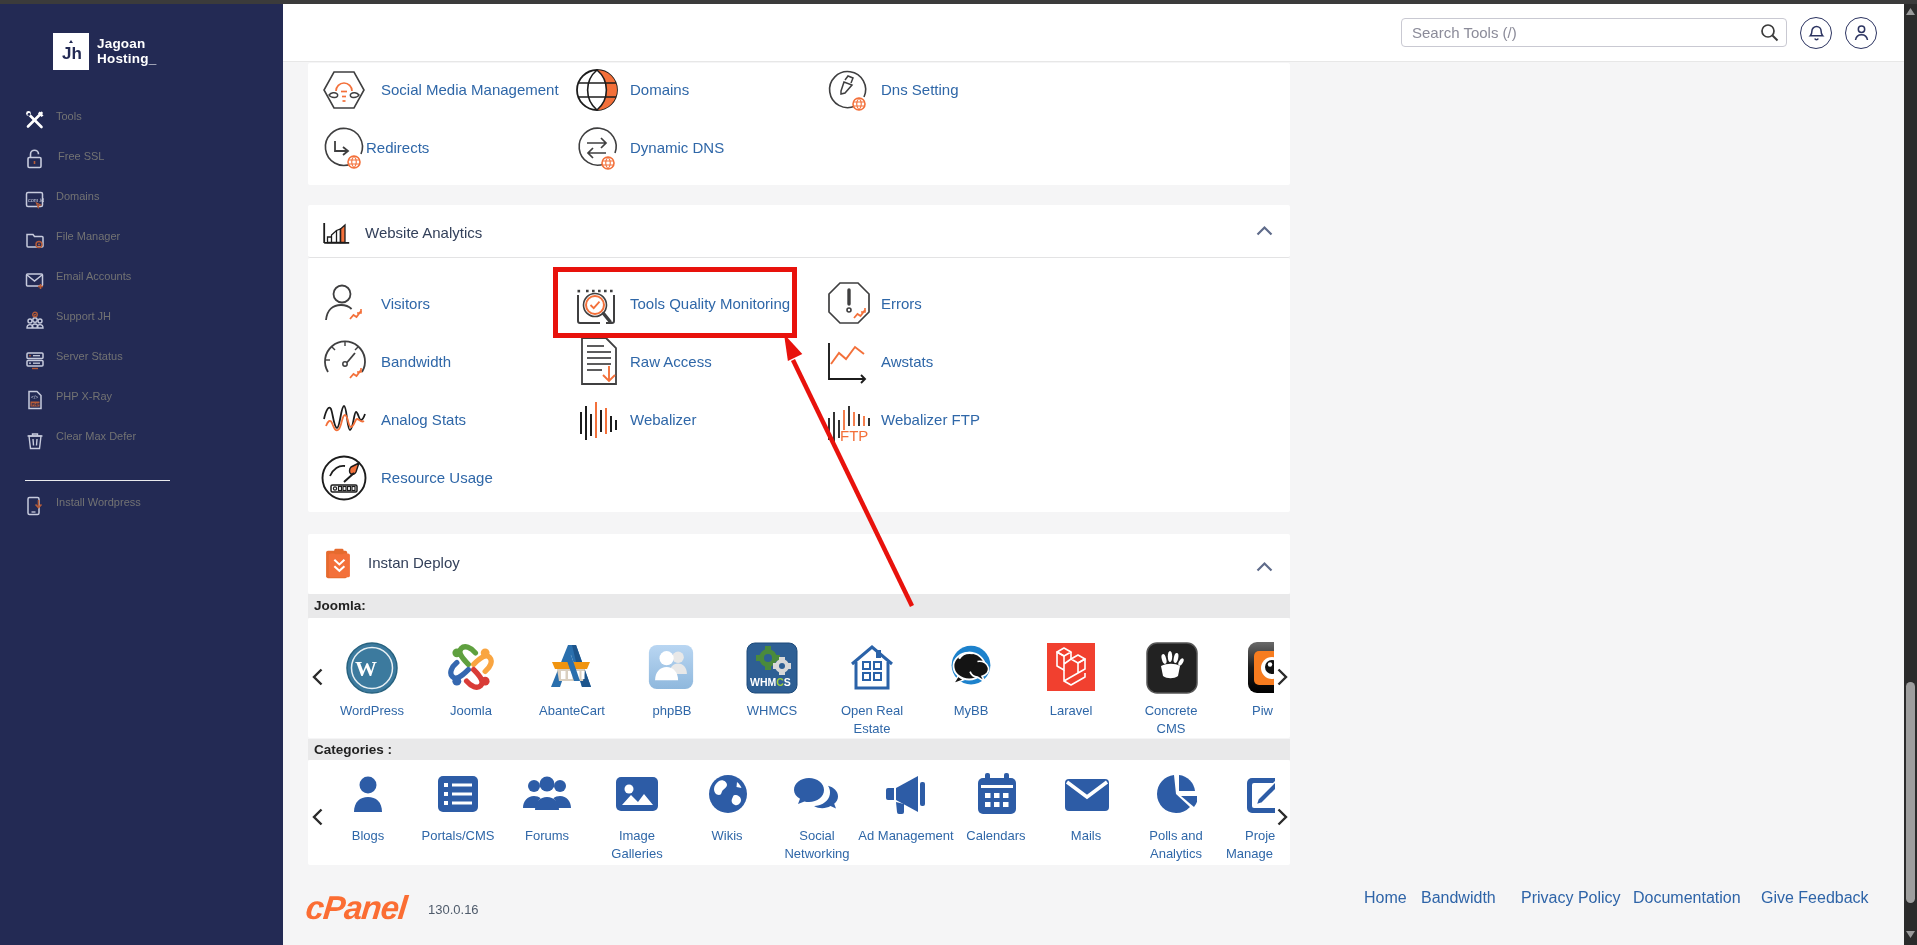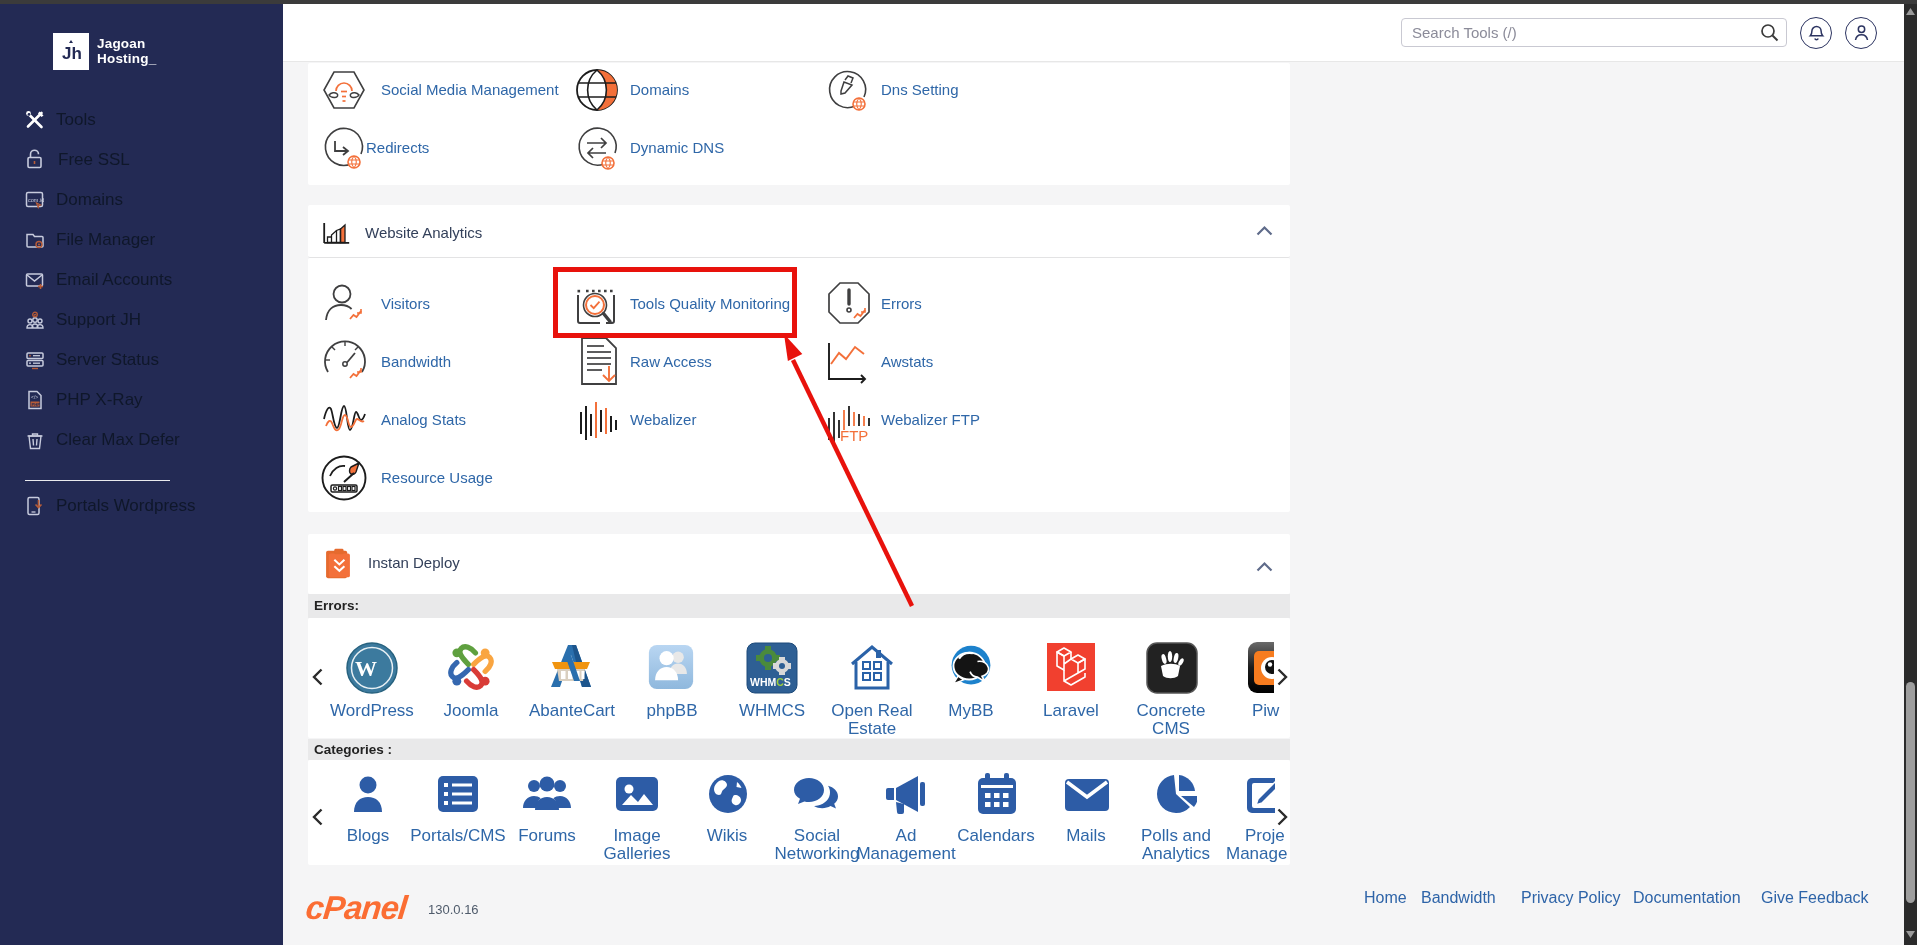--- a/index.html
+++ b/index.html
@@ -7,34 +7,34 @@
 .abs { position:absolute; }
 #topstrip { left:0; top:0; width:1917px; height:4px; background:#3b3b3b; z-index:50; }
 #sidebar { left:0; top:4px; width:283px; height:941px; background:#232a54; z-index:10; }
 #topbar { left:283px; top:4px; width:1621px; height:58px; background:#fff; border-bottom:1px solid #e7e7e7; z-index:5; }
 #scrollbar { left:1904px; top:4px; width:13px; height:941px; background:#2b2b2b; z-index:60; }
 #sthumb { left:1906px; top:682px; width:9px; height:221px; background:#9e9e9e; border-radius:5px; z-index:61; }
 
 
 .logo-box { left:53px; top:33px; width:36px; height:37px; background:#fff; z-index:11; }
 .logo-txt { left:97px; top:37px; color:#fff; font-size:13.5px; font-weight:bold; line-height:14.5px; letter-spacing:0.2px; z-index:11; }
-.mi { position:absolute; color:#0f172a; font-size:17px; z-index:11; white-space:nowrap; }
+.mi { position:absolute; color:#737373; font-size:11px; z-index:11; white-space:nowrap; }
 .mic { position:absolute; width:20px; height:20px; left:25px; z-index:11; }
 .sep { left:25px; top:480px; width:145px; height:1px; background:rgba(255,255,255,0.9); z-index:11; }
 
 
 #search { left:1401px; top:18px; width:386px; height:29px; border:1px solid #c9c9d2; border-radius:4px; background:#fff; color:#8b8b99; font-size:15px; line-height:27px; padding-left:10px; z-index:6; }
 .circbtn { width:32px; height:32px; border:1px solid #2c3461; border-radius:50%; top:17px; background:#fff; z-index:6; }
 
 
 .card { background:#fff; border-radius:2px; position:absolute; left:308px; width:982px; }
 .itemlabel { position:absolute; color:#2f67a8; font-size:15px; white-space:nowrap; z-index:3; }
 .sechead-title { position:absolute; color:#33405a; font-size:15px; z-index:3; }
 .strip { position:absolute; left:308px; width:982px; height:24px; background:#e9e9ea; color:#222; font-size:13.5px; font-weight:bold; line-height:24px; padding-left:6px; z-index:3; }
-.applabel { position:absolute; color:#2f67a8; font-size:17px; text-align:center; line-height:18px; z-index:3; }
+.applabel { position:absolute; color:#2f67a8; font-size:13px; text-align:center; line-height:18px; z-index:3; }
 .flink { color:#2e64a8; font-size:16px; position:absolute; white-space:nowrap; z-index:3; }
 .icwrap { position:absolute; z-index:3; }
 </style>
 </head>
 <body>
 <div class="abs" id="topstrip"></div>
 <div class="abs" id="scrollbar"></div>
 <div class="abs" id="sthumb"></div>
 <svg class="abs" style="left:1905px; top:7px; z-index:62;" width="11" height="10" viewBox="0 0 11 10">
     <path d="M5.5 1L10 8H1z" fill="#9a9a9a"></path>
@@ -132,21 +132,21 @@
 <svg class="mic" style="top:430px;" viewBox="0 0 20 20">
     <g fill="none" stroke="#c7cbdd" stroke-width="1.4">
       <path d="M4 6l1.5 12.5h9L16 6z"></path>
       <path d="M2.5 6h15"></path>
       <path d="M7.5 6V4h5v2"></path>
       <line x1="8" y1="9" x2="8.5" y2="15.5"></line>
       <line x1="12" y1="9" x2="11.5" y2="15.5"></line>
     </g>
   </svg>
 
-<div class="mi" style="left:56px; top:496px;">Portals Wordpress</div>
+<div class="mi" style="left:56px; top:496px;">Install Wordpress</div>
 <svg class="mic" style="top:496px;" viewBox="0 0 20 20">
     <rect x="3" y="1.5" width="11" height="17" rx="1.5" fill="none" stroke="#c7cbdd" stroke-width="1.5"></rect>
     <line x1="6.5" y1="16" x2="10.5" y2="16" stroke="#c7cbdd" stroke-width="1.3"></line>
     <g fill="none" stroke="#b85c38" stroke-width="1.6">
       <line x1="13.5" y1="4" x2="13.5" y2="11"></line>
       <path d="M10.5 8.5l3 3 3-3"></path>
     </g>
   </svg>
 <div class="abs" id="topbar"></div>
 <div class="abs" id="search">Search Tools (/)</div>
@@ -351,21 +351,21 @@
     <rect x="5" y="7" width="23" height="26" rx="2" fill="#f3703a"></rect>
     <rect x="11" y="2" width="10" height="6" rx="1.5" fill="#e56a2e"></rect>
     <g fill="none" stroke="#fff" stroke-width="2.2">
       <path d="M11 14l5.5 5 5.5-5"></path>
       <path d="M11 21l5.5 5 5.5-5"></path>
     </g>
   </svg>
 <svg class="abs" style="left:1256px; top:561px; z-index:4;" width="17" height="11" viewBox="0 0 17 11">
     <path d="M1.5 9.5L8.5 2.5L15.5 9.5" fill="none" stroke="#5f6b8a" stroke-width="2.2"></path>
   </svg>
-<div class="strip" style="top:594px;">Errors:</div>
+<div class="strip" style="top:594px;">Joomla:</div>
 <div class="card" style="top:618px; height:120px;"></div>
 
 <svg class="icwrap" style="left:346px; top:642px;" width="52" height="52" viewBox="0 0 52 52">
     <circle cx="26" cy="26" r="25" fill="#3c7a9e"></circle>
     <circle cx="26" cy="26" r="25" fill="none" stroke="#27627f" stroke-width="1.5"></circle>
     <circle cx="26" cy="26" r="20.5" fill="none" stroke="#e8f0f4" stroke-width="1.5"></circle>
     <text x="9" y="34" font-size="22" font-weight="bold" fill="#fff" font-family="Liberation Serif">W</text>
   </svg>
 <svg class="icwrap" style="left:448px; top:644px;" width="46" height="46" viewBox="0 0 52 52">
     <g fill="none" stroke-width="6" stroke-linecap="round">

